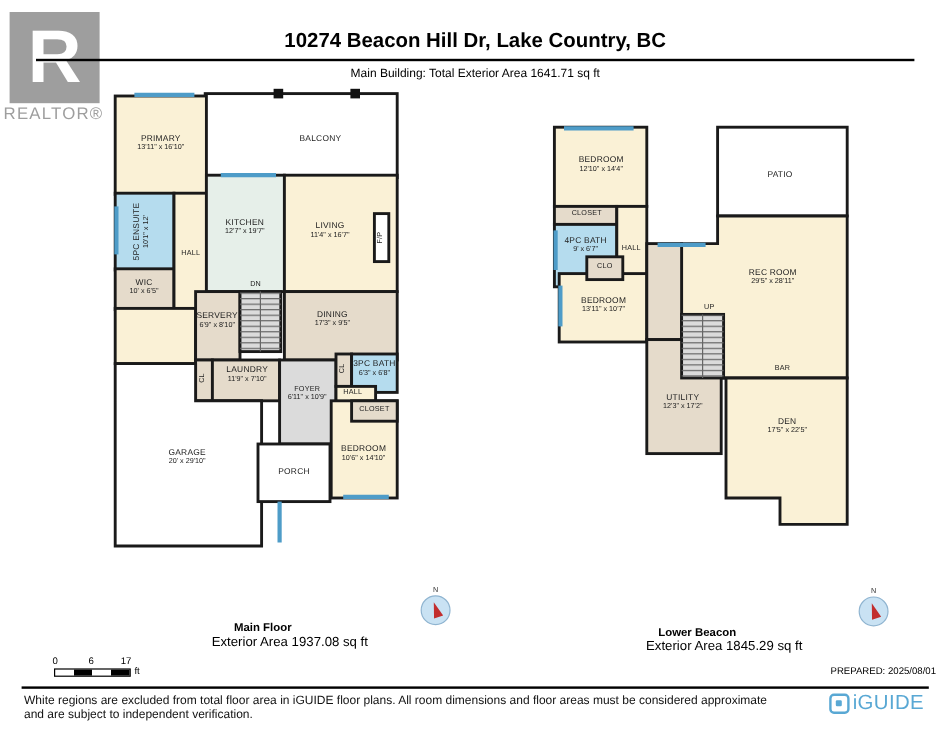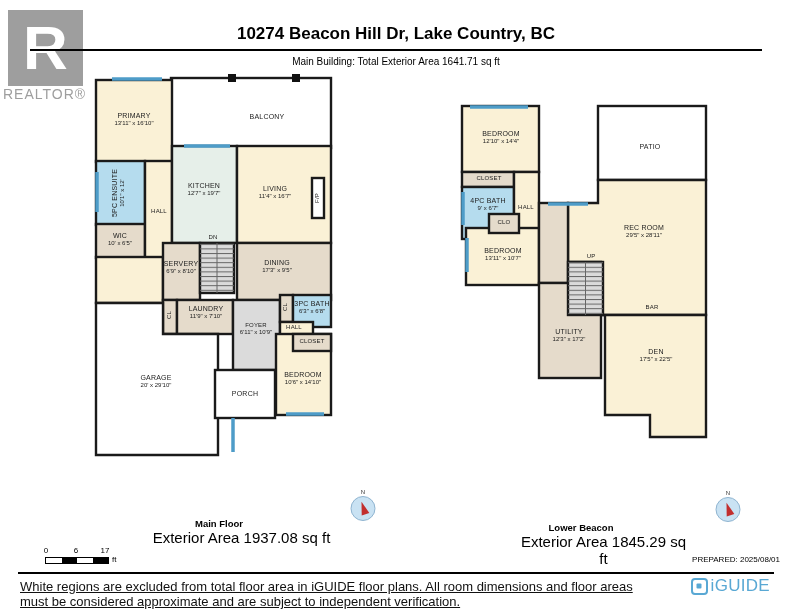--- a/index.html
+++ b/index.html
@@ -30,37 +30,37 @@
   
   .lbl{position:absolute;transform:translate(-50%,-50%);text-align:center;line-height:1.2;
        white-space:nowrap;color:#222;}
   .lbl.vert{transform:translate(-50%,-50%) rotate(-90deg);}
   .rname{font-size:7px;letter-spacing:.2px;}
   .rdims{font-size:6px;}
   .sm .rname{font-size:6px;}
   
   .floor-caption{position:absolute;transform:translateX(-50%);text-align:center;color:#000;}
   .fc-title{font-size:9.5px;font-weight:bold;}
-  .fc-area{font-size:15px;padding-left:45px;}
+  .fc-area{font-size:11px;padding-left:45px;}
   
   .compass{position:absolute;transform:translate(-50%,-50%);display:flex;flex-direction:column;align-items:center;}
   .compass-n{font-size:6px;color:#333;margin-bottom:1px;}
   .compass-circle{width:23px;height:23px;border-radius:50%;background:#C9E2F3;border:1px solid #8FB4D0;position:relative;}
   .needle{position:absolute;left:50%;top:50%;width:0;height:0;border-left:4px solid transparent;
           border-right:4px solid transparent;border-bottom:13px solid #C22E2E;
           transform:translate(-50%,-58%) rotate(-18deg);}
   
   .tick{position:absolute;font-size:8px;color:#000;transform:translateX(-50%);}
   .bar{position:absolute;left:45px;top:557px;width:62px;height:5px;border:1px solid #000;
        background:linear-gradient(to right,#fff 0 25%,#000 25% 50%,#fff 50% 75%,#000 75% 100%);}
   .unit{position:absolute;left:112px;top:555px;font-size:8px;color:#000;}
   .prepared{position:absolute;right:12px;top:555px;font-size:8px;color:#000;}
   
   .footer-rule{position:absolute;left:18px;top:572px;width:756px;height:2px;background:#000;}
-  .disclaimer{position:absolute;left:20px;top:579px;width:620px;font-size:13px;color:#111;text-decoration:underline;}
+  .disclaimer{position:absolute;left:20px;top:579px;width:620px;font-size:10px;color:#111;}
   .brand{position:absolute;right:22px;top:576px;display:flex;align-items:center;color:var(--brand-blue);}
   .brand-icon{width:13px;height:13px;border:2.5px solid var(--brand-blue);border-radius:4px;
               position:relative;margin-right:3px;}
   .brand-icon::after{content:"";position:absolute;left:50%;top:50%;width:5px;height:5px;border-radius:1px;
               background:var(--brand-blue);transform:translate(-50%,-50%);}
   .brand-text{font-size:17px;letter-spacing:.3px;}
 </style>
 </head>
 <body>
 

